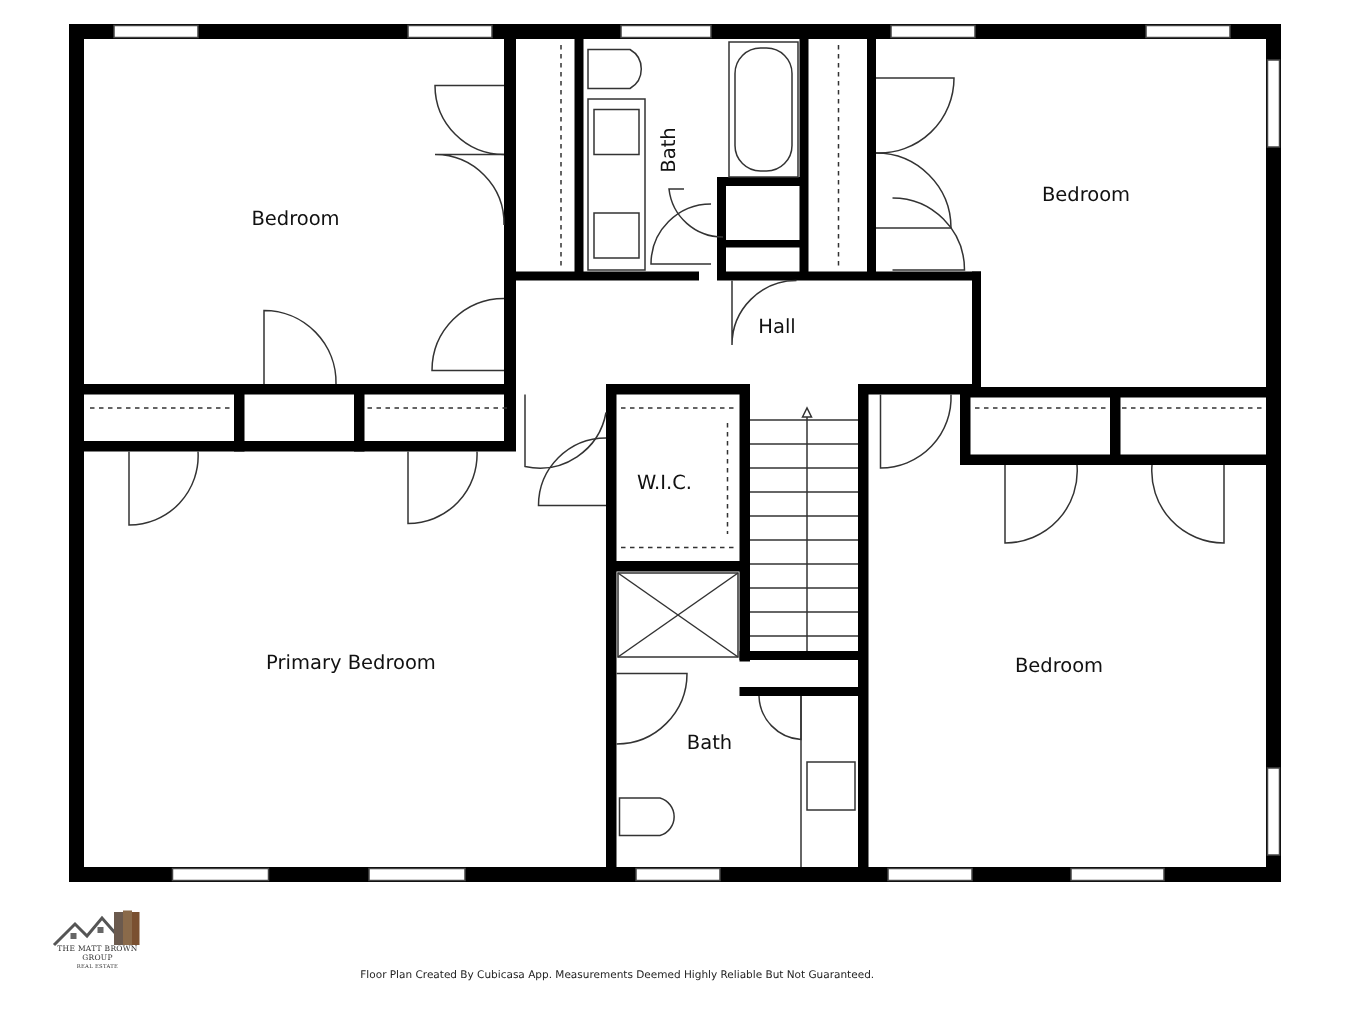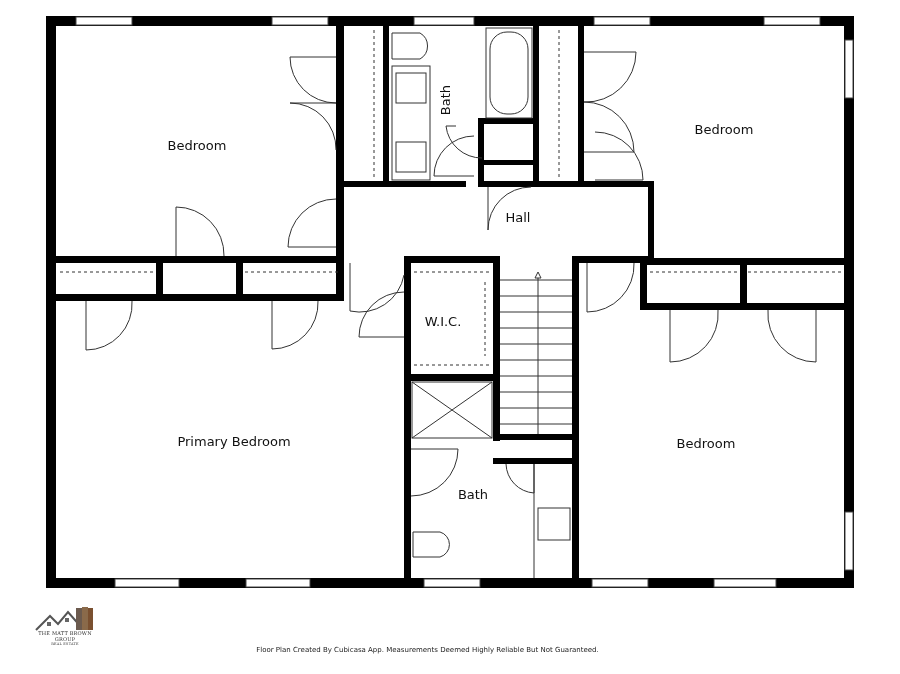--- a/index.html
+++ b/index.html
@@ -3,21 +3,21 @@
 <meta charset="utf-8">
 <style>
   html,body{margin:0;padding:0;background:#fff;}
   body{width:900px;height:674px;position:relative;overflow:hidden;font-family:"DejaVu Sans","Liberation Sans",sans-serif;}
   #plan{position:absolute;left:0;top:0;}
   .wall{fill:#000;}
   .thin{fill:none;stroke:#333;stroke-width:1;}
   .dash{fill:none;stroke:#333;stroke-width:1;stroke-dasharray:3 3;}
   .win{fill:#fff;stroke:#444;stroke-width:1;}
   .lbl{font-family:"DejaVu Sans","Liberation Sans",sans-serif;font-size:13px;fill:#111;text-anchor:middle;}
-  .footer{position:absolute;left:16px;width:823px;top:646px;text-align:center;font-family:"DejaVu Sans","Liberation Sans",sans-serif;font-size:7px;color:#222;}
+  .footer{position:absolute;left:0;width:823px;top:646px;text-align:center;font-family:"DejaVu Sans","Liberation Sans",sans-serif;font-size:7px;color:#222;}
   .logo{position:absolute;left:32px;top:604px;width:70px;height:36px;}
   .logo-text{position:absolute;left:32px;top:630px;width:66px;font-family:"DejaVu Serif","Liberation Serif",serif;font-size:5px;color:#333;text-align:center;letter-spacing:0.2px;}
 </style>
 </head>
 <body>
 
 <svg id="plan" width="900" height="674" viewBox="0 0 900 674" xmlns="http://www.w3.org/2000/svg">
 
   <g>
     <rect class="wall" x="46" y="16" width="808" height="10"></rect>

